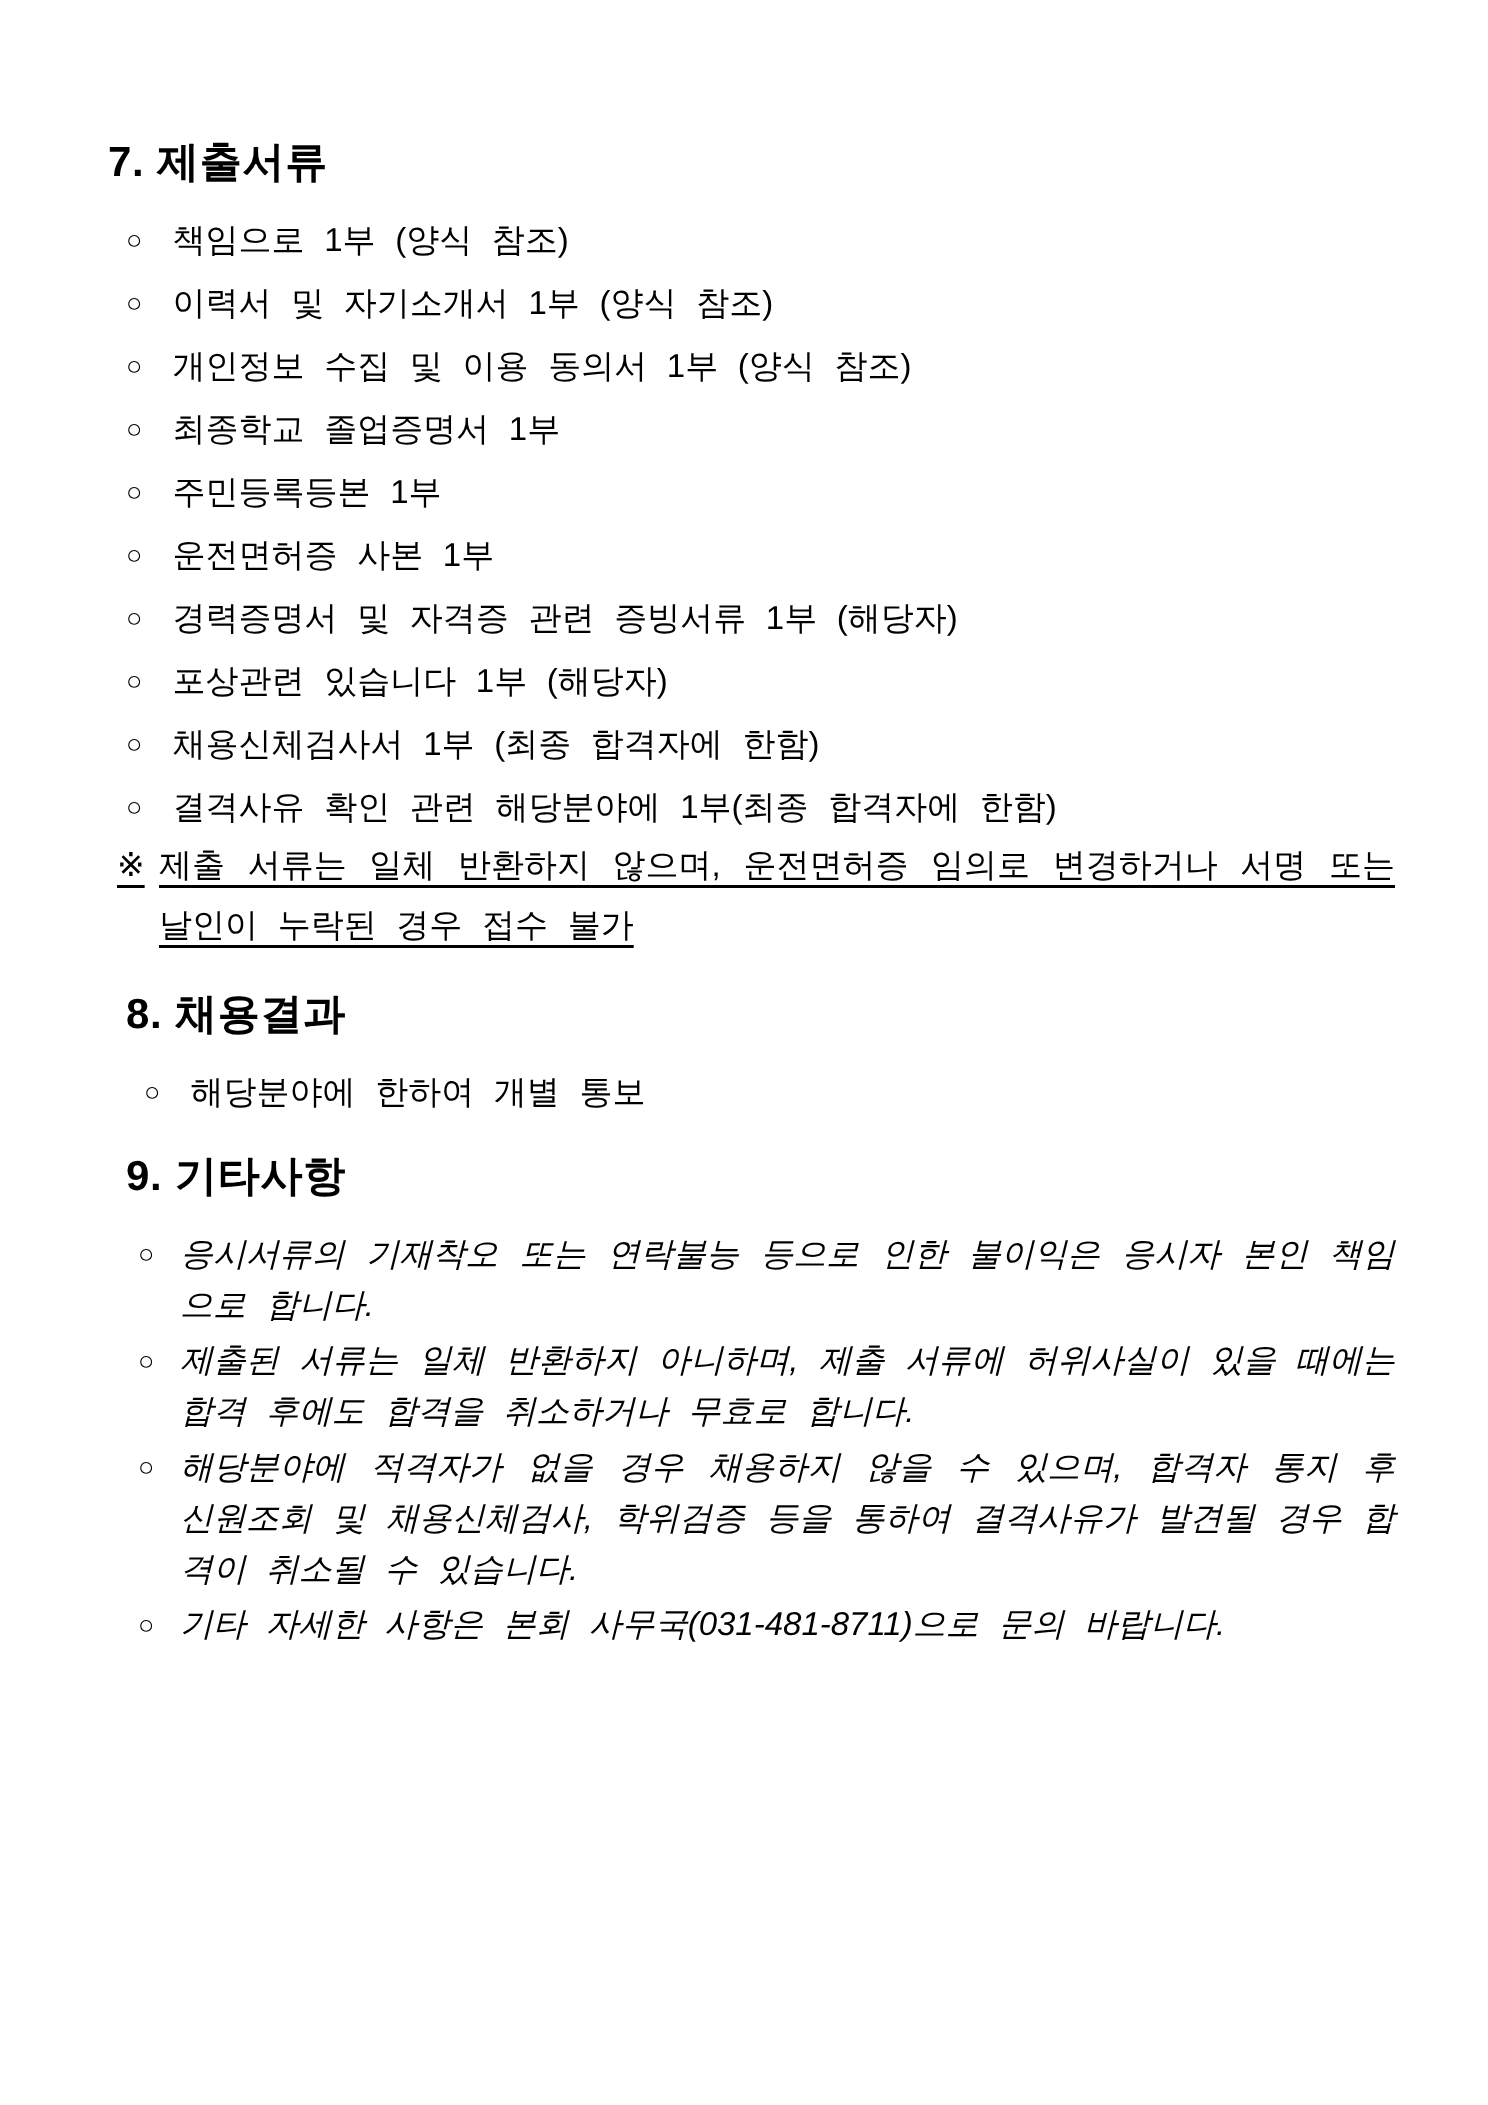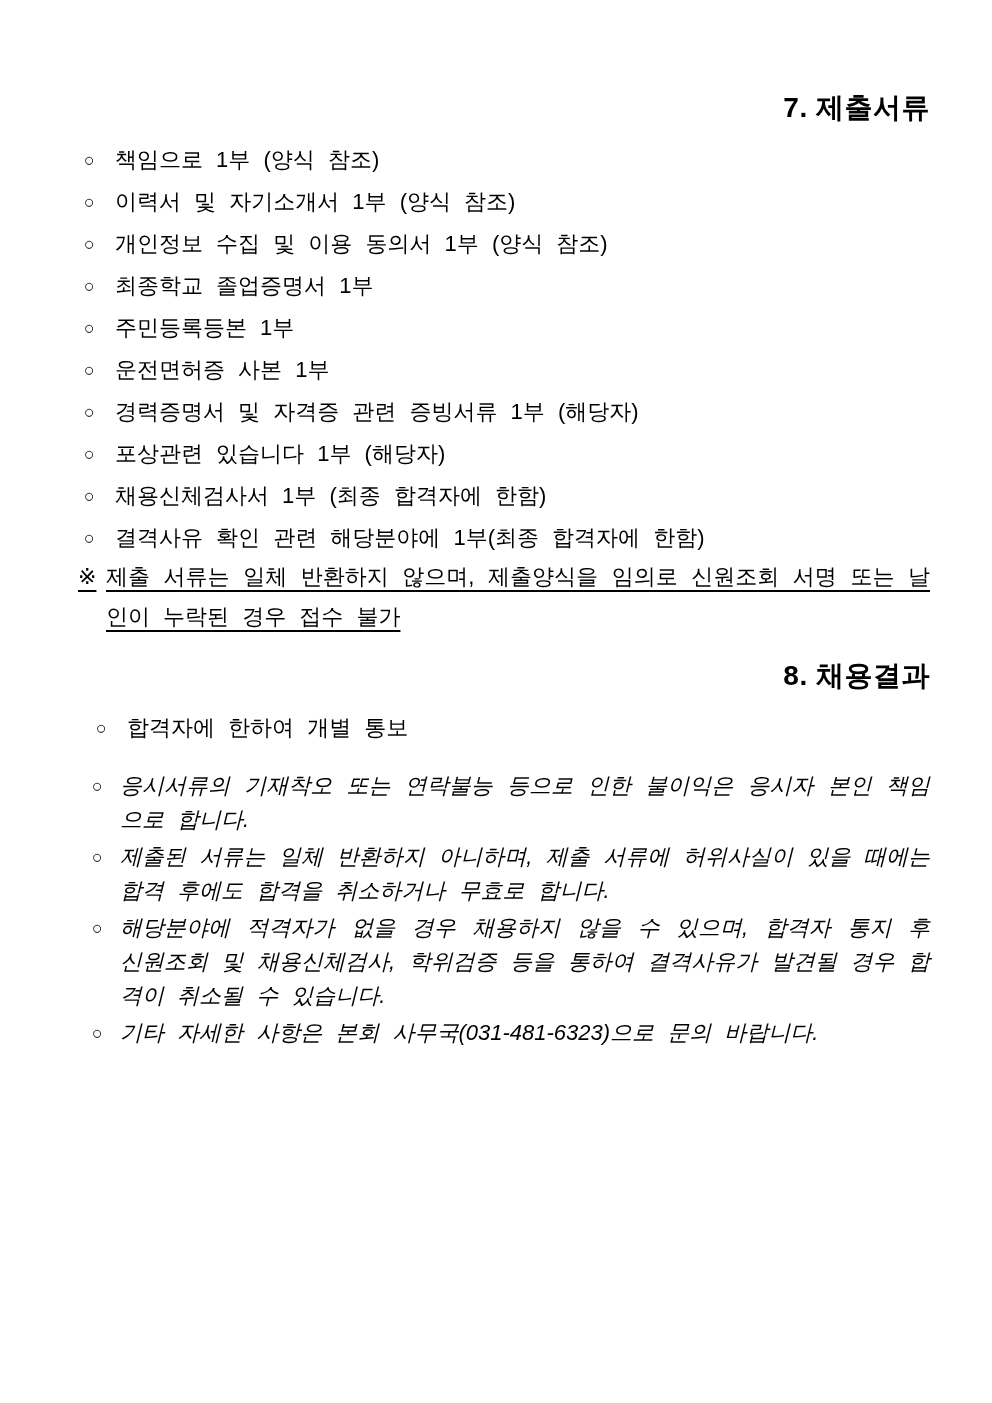--- a/index.html
+++ b/index.html
@@ -14,21 +14,20 @@
     overflow: hidden;
     box-sizing: border-box;
     padding: 93px 62px 0 72px;
   }
   .section-title {
     font-size: 28px;
     font-weight: bold;
     line-height: 30px;
     margin: 0 0 20px 0;
     letter-spacing: 0.5px;
-    text-align: right;
   }
   .section { margin: 0; }
   .section + .section { margin-top: 24px; margin-left: 12px; }
   ul.doc-list {
     list-style: none;
     margin: 0;
     padding: 0 0 0 12px;
   }
   li.doc-item {
     display: flex;
@@ -118,48 +117,49 @@
         <span class="bullet">○</span>
         <span class="item-text">채용신체검사서 1부 (최종 합격자에 한함)</span>
       </li>
       <li class="doc-item">
         <span class="bullet">○</span>
         <span class="item-text">결격사유 확인 관련 해당분야에 1부(최종 합격자에 한함)</span>
       </li>
     </ul>
     <p class="note">
       <span class="note-marker">※</span>
-      <span class="note-text">제출 서류는 일체 반환하지 않으며, 제출양식을 임의로 신원조회 서명 또는 날인이 누락된 경우 접수 불가</span>
+      <span class="note-text">제출 서류는 일체 반환하지 않으며, 운전면허증 임의로 변경하거나 서명 또는 날인이 누락된 경우 접수 불가</span>
     </p>
   </div>
 
   <div class="section">
     <h2 class="section-title">8. 채용결과</h2>
     <ul class="doc-list">
       <li class="doc-item">
         <span class="bullet">○</span>
-        <span class="item-text">합격자에 한하여 개별 통보</span>
+        <span class="item-text">해당분야에 한하여 개별 통보</span>
       </li>
     </ul>
   </div>
 
   <div class="section">
+    <h2 class="section-title">9. 기타사항</h2>
     <ul class="doc-list para-list">
       <li class="doc-item">
         <span class="bullet">○</span>
         <span class="item-text">응시서류의 기재착오 또는 연락불능 등으로 인한 불이익은 응시자 본인 책임으로 합니다.</span>
       </li>
       <li class="doc-item">
         <span class="bullet">○</span>
         <span class="item-text">제출된 서류는 일체 반환하지 아니하며, 제출 서류에 허위사실이 있을 때에는 합격 후에도 합격을 취소하거나 무효로 합니다.</span>
       </li>
       <li class="doc-item">
         <span class="bullet">○</span>
         <span class="item-text">해당분야에 적격자가 없을 경우 채용하지 않을 수 있으며, 합격자 통지 후 신원조회 및 채용신체검사, 학위검증 등을 통하여 결격사유가 발견될 경우 합격이 취소될 수 있습니다.</span>
       </li>
       <li class="doc-item">
         <span class="bullet">○</span>
-        <span class="item-text">기타 자세한 사항은 본회 사무국(031-481-6323)으로 문의 바랍니다.</span>
+        <span class="item-text">기타 자세한 사항은 본회 사무국(031-481-8711)으로 문의 바랍니다.</span>
       </li>
     </ul>
   </div>
 
 </div>
 
 </body></html>

